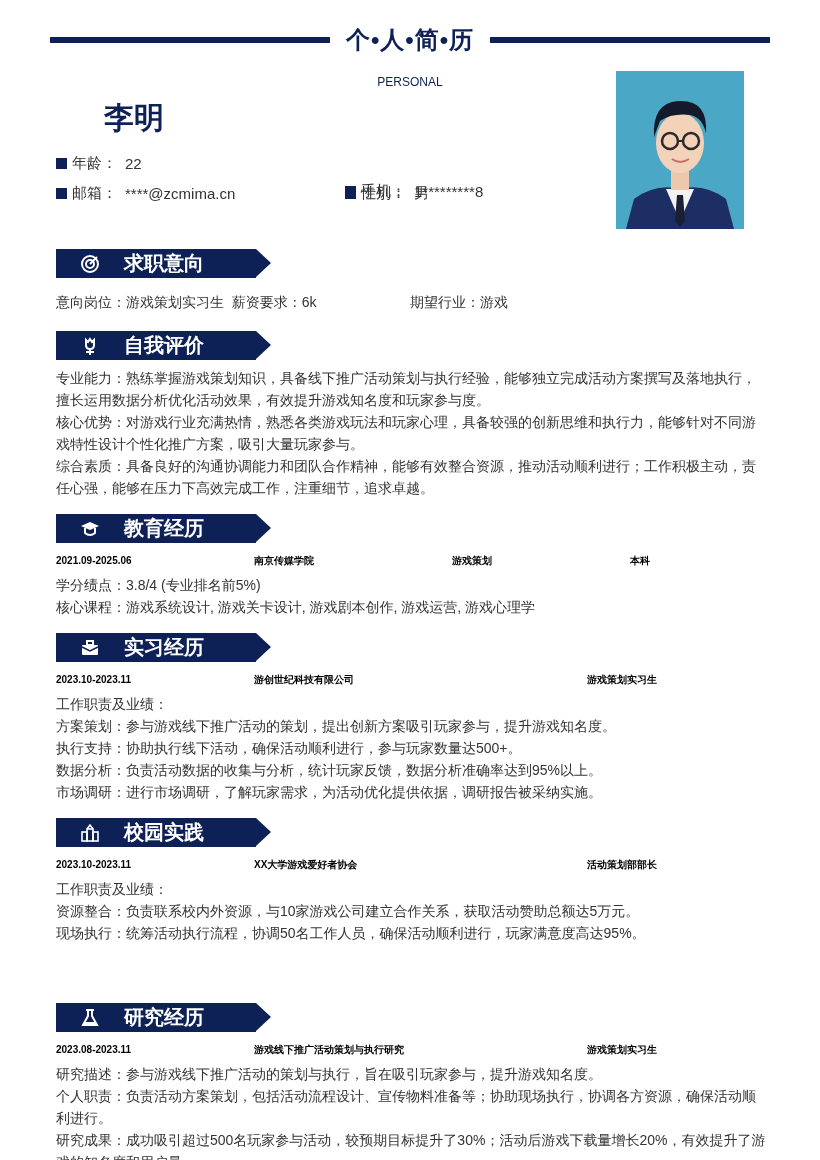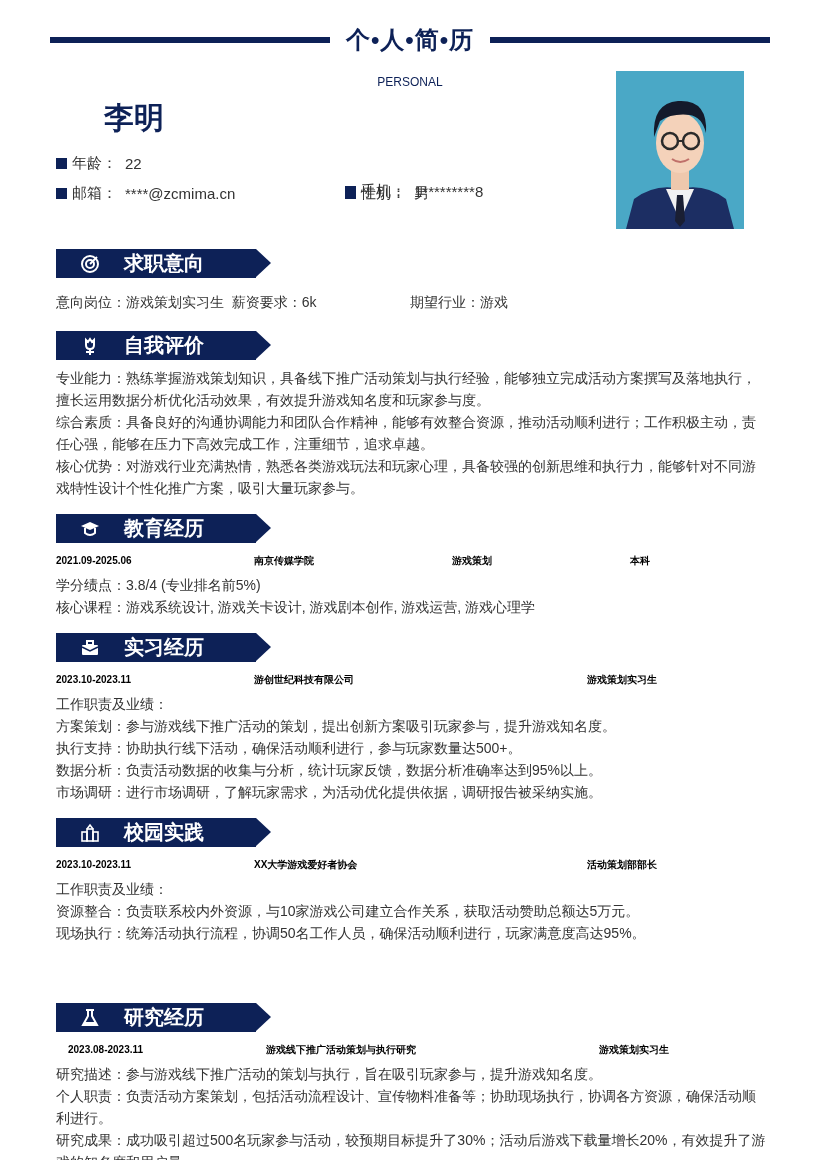--- a/index.html
+++ b/index.html
@@ -104,22 +104,22 @@
   <div class="tip"></div>
   <svg class="ic" viewBox="0 0 20 20">
     <path d="M6 4 L8 6 L10 3 L12 6 L14 4 L14 9 Q14 13 10 13 Q6 13 6 9 Z" fill="none" stroke="#fff" stroke-width="2"></path>
     <line x1="10" y1="13" x2="10" y2="19" stroke="#fff" stroke-width="2"></line>
     <line x1="6" y1="16" x2="14" y2="16" stroke="#fff" stroke-width="2"></line>
   </svg>
   <div class="ttl">自我评价</div>
 </div>
 <div class="txt" style="top:367px;">
   <div>专业能力：熟练掌握游戏策划知识，具备线下推广活动策划与执行经验，能够独立完成活动方案撰写及落地执行，擅长运用数据分析优化活动效果，有效提升游戏知名度和玩家参与度。</div>
+  <div>核心优势：对游戏行业充满热情，熟悉各类游戏玩法和玩家心理，具备较强的创新思维和执行力，能够针对不同游戏特性设计个性化推广方案，吸引大量玩家参与。</div>
   <div>综合素质：具备良好的沟通协调能力和团队合作精神，能够有效整合资源，推动活动顺利进行；工作积极主动，责任心强，能够在压力下高效完成工作，注重细节，追求卓越。</div>
-  <div>核心优势：对游戏行业充满热情，熟悉各类游戏玩法和玩家心理，具备较强的创新思维和执行力，能够针对不同游戏特性设计个性化推广方案，吸引大量玩家参与。</div>
 </div>
 
 <div class="sec-head" style="top:514px;">
   <div class="band"></div>
   <div class="tip"></div>
   <svg class="ic" viewBox="0 0 20 20">
     <path d="M1 7 L10 3 L19 7 L10 11 Z" fill="#fff"></path>
     <path d="M5 9 L5 14 Q10 18 15 14 L15 9" fill="none" stroke="#fff" stroke-width="2"></path>
   </svg>
   <div class="ttl">教育经历</div>
@@ -183,21 +183,21 @@
 <div class="sec-head" style="top:1003px;">
   <div class="band"></div>
   <div class="tip"></div>
   <svg class="ic" viewBox="0 0 20 20">
     <line x1="6" y1="2" x2="14" y2="2" stroke="#fff" stroke-width="2"></line>
     <path d="M8 2 L8 8 L3 17 L17 17 L12 8 L12 2" fill="none" stroke="#fff" stroke-width="2"></path>
     <path d="M5 14 L15 14 L17 17 L3 17 Z" fill="#fff"></path>
   </svg>
   <div class="ttl">研究经历</div>
 </div>
-<div class="row" style="top:1039px;margin-left:12px;">
+<div class="row" style="top:1039px;">
   <span style="left:0;">2023.08-2023.11</span>
   <span style="left:198px;">游戏线下推广活动策划与执行研究</span>
   <span style="left:531px;">游戏策划实习生</span>
 </div>
 <div class="txt" style="top:1063px;">
   <div>研究描述：参与游戏线下推广活动的策划与执行，旨在吸引玩家参与，提升游戏知名度。</div>
   <div>个人职责：负责活动方案策划，包括活动流程设计、宣传物料准备等；协助现场执行，协调各方资源，确保活动顺利进行。</div>
   <div>研究成果：成功吸引超过500名玩家参与活动，较预期目标提升了30%；活动后游戏下载量增长20%，有效提升了游戏的知名度和用户量。</div>
 </div>
 

